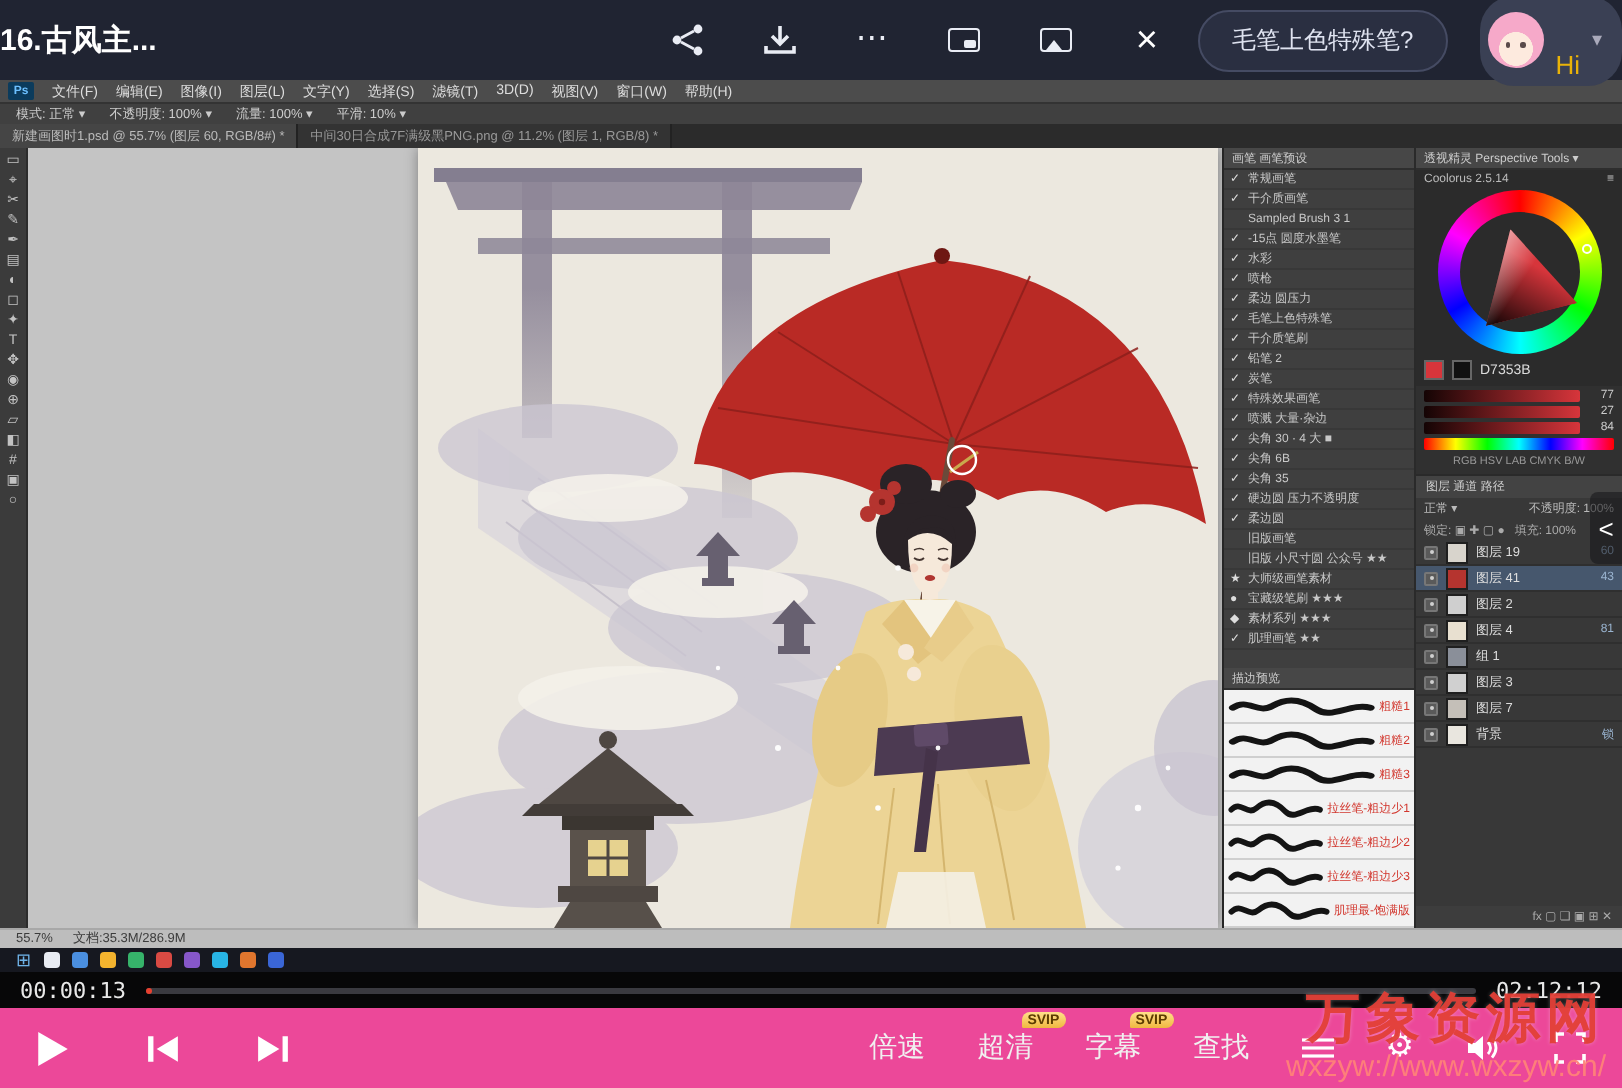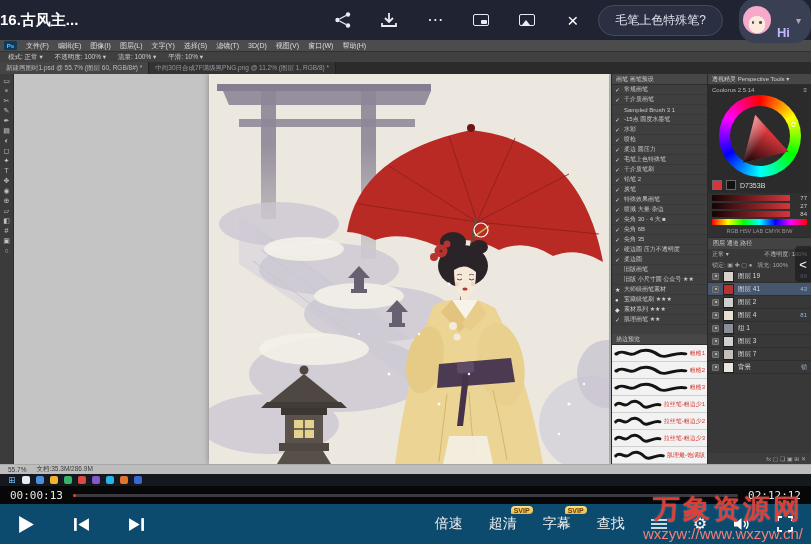--- a/index.html
+++ b/index.html
@@ -16,21 +16,21 @@
 .pip::after{content:"";position:absolute;right:1px;bottom:1px;width:6px;height:4px;background:#e9ecf4;border-radius:1px;}
 .cast{width:16px;height:12px;border:1.5px solid #e9ecf4;border-radius:2px;position:relative;}
 .cast::after{content:"";position:absolute;left:2px;bottom:0;width:0;height:0;border-left:4px solid transparent;border-right:4px solid transparent;border-bottom:5px solid #e9ecf4;}
 .more-dots{font-size:16px;color:#e9ecf4;line-height:1;}
 .close-x{font-size:19px;color:#fff;margin-right:20px;cursor:pointer;line-height:1;}
 .chat-pill{background:#2a2f41;border:1px solid #454b63;color:#dfe3f0;font-size:12px;padding:6px 16px;border-radius:16px;margin-right:16px;white-space:nowrap;cursor:pointer;}
 .avatar-pill{display:flex;align-items:center;gap:6px;background:#3a4054;border-radius:17px;padding:3px 10px 3px 4px;cursor:pointer;}
 .avatar{width:28px;height:28px;border-radius:50%;background:radial-gradient(circle at 50% 66%,#fdeade 36%,#f6a9c9 37%);position:relative;}
 .avatar::before,.avatar::after{content:"";position:absolute;top:15px;width:2.5px;height:2.5px;background:#5a4a4a;border-radius:50%;}
 .avatar::before{left:9px;}.avatar::after{right:9px;}
-.hi-label{color:#c4b5fd;font-size:13px;font-weight:bold;margin-top:24px;}
+.hi-label{color:#eab308;font-size:13px;font-weight:normal;margin-top:24px;}
 .caret{color:#aab;font-size:10px;}
 
 
 .video{position:absolute;top:40px;left:0;width:811px;height:446px;background:#111;}
 .ps{width:100%;height:100%;display:flex;flex-direction:column;}
 .ps-menubar{height:11px;background:#4c4c4c;display:flex;align-items:center;gap:9px;padding:0 4px;font-size:7px;color:#ddd;}
 .ps-logo{width:13px;height:9px;background:#0b3b5c;color:#6cc0ff;font-size:6px;display:flex;align-items:center;justify-content:center;border-radius:1px;font-weight:bold;}
 .mi{cursor:pointer;white-space:nowrap;}
 .ps-options{height:11px;background:#404040;border-top:1px solid #333;display:flex;gap:12px;align-items:center;padding:0 8px;font-size:6.5px;color:#ccc;}
 .ps-tabs{height:12px;background:#2b2b2b;display:flex;align-items:stretch;font-size:6.5px;color:#bbb;}
@@ -84,21 +84,21 @@
 .lfoot{height:11px;display:flex;align-items:center;justify-content:flex-end;gap:5px;font-size:6px;color:#aaa;padding:0 5px;background:#3d3d3d;}
 .taskbar{height:12px;background:#161820;display:flex;align-items:center;gap:6px;padding:0 8px;}
 .tb-start{color:#6fb3e8;font-size:9px;line-height:1;cursor:pointer;}
 .app{width:8px;height:8px;border-radius:2px;cursor:pointer;}
 
 
 .progress-row{position:absolute;top:486px;left:0;width:811px;height:18px;display:flex;align-items:center;gap:10px;padding:0 10px;background:#070708;z-index:10;}
 .time{font-size:11px;color:#e8e8e8;font-family:"DejaVu Sans Mono",monospace;white-space:nowrap;}
 .track{flex:1;height:3px;background:#3a3a40;border-radius:2px;position:relative;cursor:pointer;}
 .played{position:absolute;left:0;top:0;height:100%;width:0.4%;background:#e8402f;border-radius:2px;}
-.controls{position:absolute;top:504px;left:0;width:811px;height:40px;background:#0c4a6e;display:flex;align-items:center;padding:0 18px;z-index:10;}
+.controls{position:absolute;top:504px;left:0;width:811px;height:40px;background:#ec4899;display:flex;align-items:center;padding:0 18px;z-index:10;}
 .left-ctls{display:flex;align-items:center;gap:38px;}
 .spacer{flex:1;}
 .right-ctls{display:flex;align-items:center;gap:26px;}
 .ctl-btn{display:flex;align-items:center;justify-content:center;cursor:pointer;}
 .ctl-label{color:#f0f0f0;font-size:14px;position:relative;cursor:pointer;white-space:nowrap;}
 .svip{position:absolute;top:-9px;right:-16px;background:linear-gradient(#ffe08a,#f0b840);color:#5c3c00;font-size:7px;font-weight:bold;padding:0.5px 3px;border-radius:5px 5px 5px 1px;}
 .gear-glyph{color:#fff;font-size:16px;line-height:1;}
 .watermark{position:absolute;right:8px;bottom:2px;text-align:right;z-index:40;pointer-events:none;line-height:1.15;}
 .wm1{font-size:27px;font-weight:bold;color:rgba(226,62,54,.95);letter-spacing:3px;text-shadow:0 0 2px rgba(255,255,255,.3);}
 .wm2{font-size:15px;color:rgba(255,130,120,.95);}

